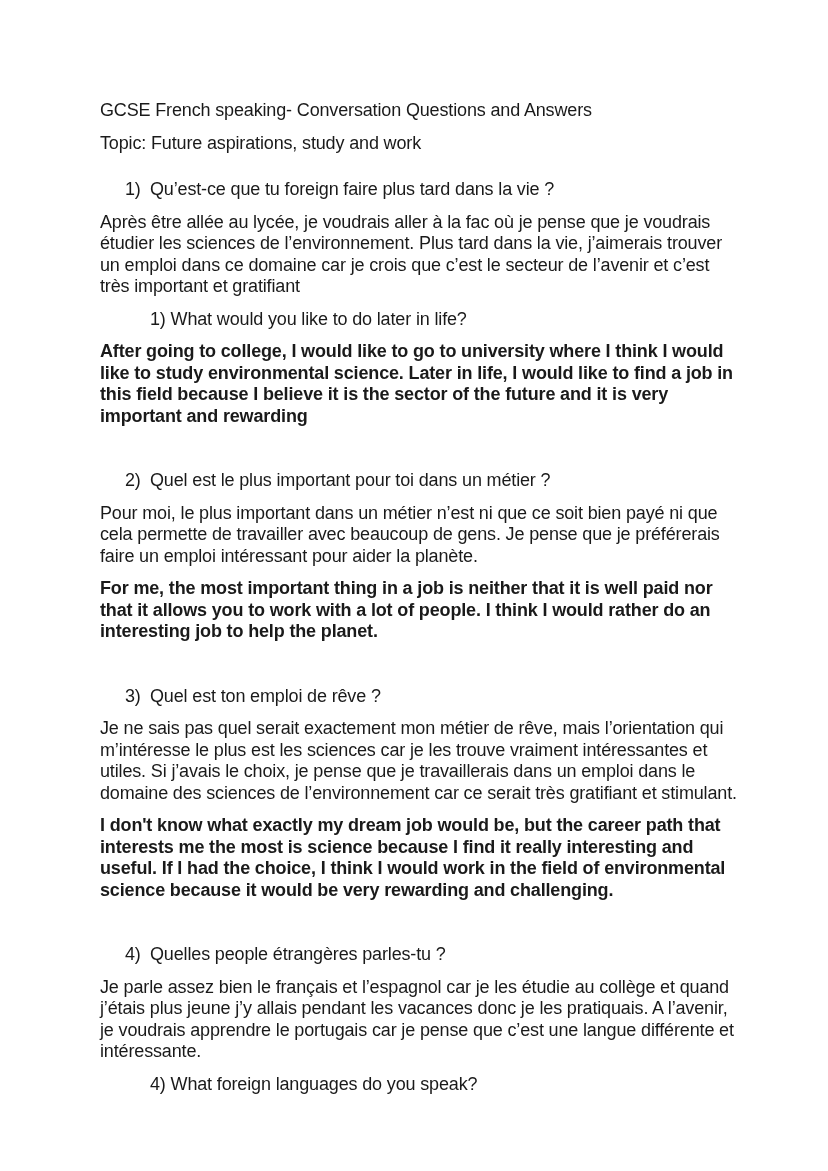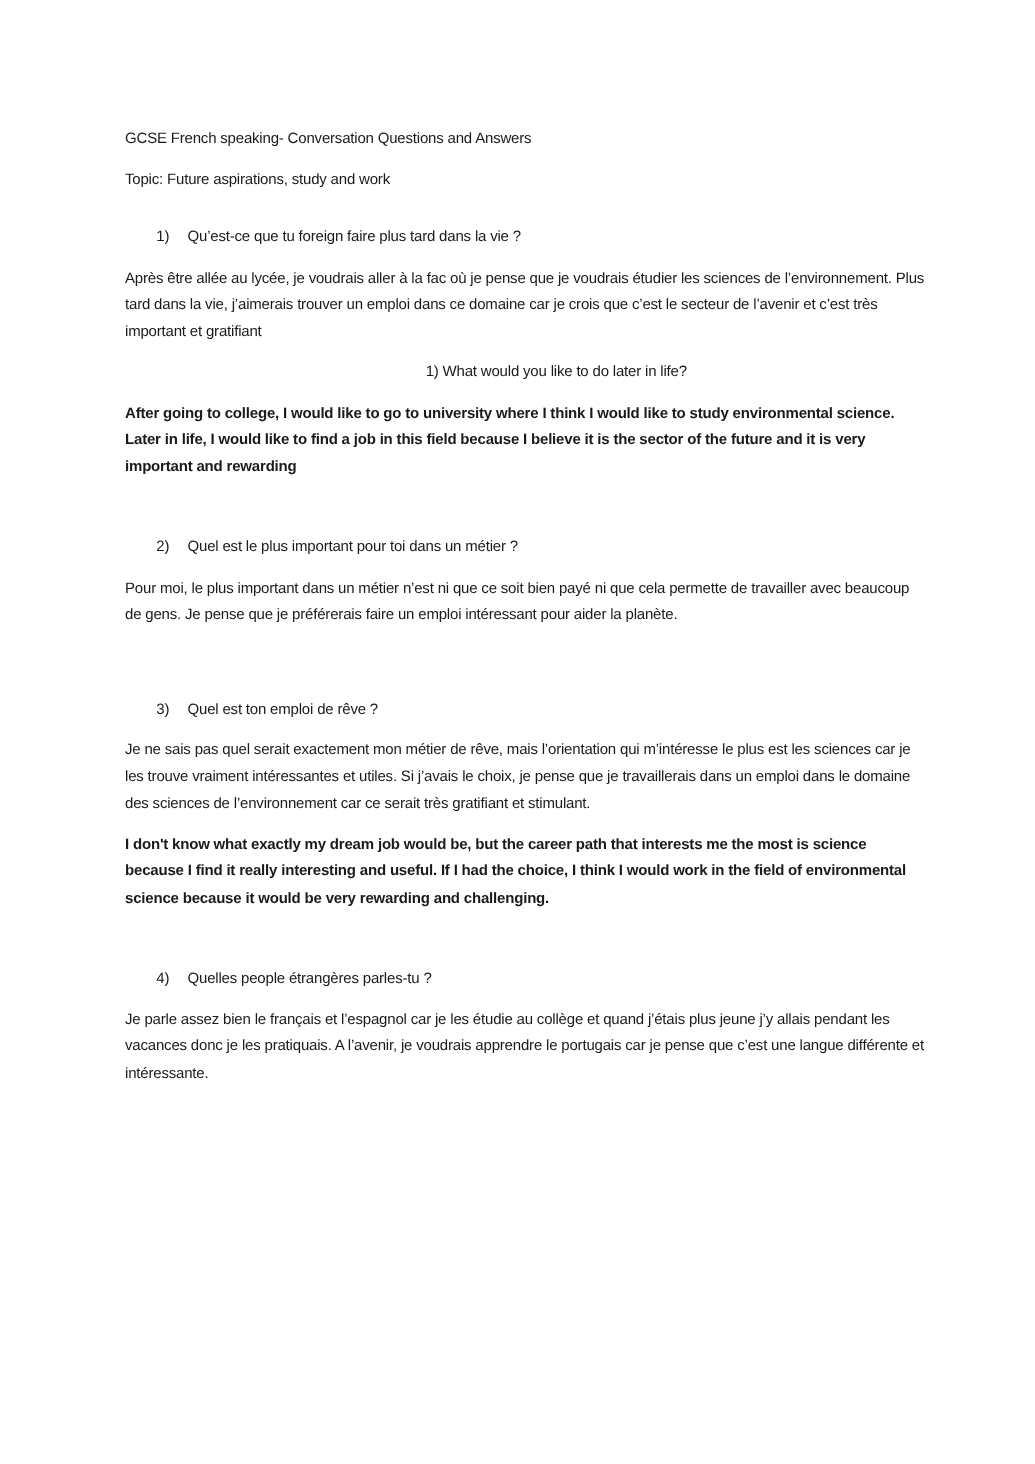--- a/index.html
+++ b/index.html
@@ -13,42 +13,41 @@
       position: relative;
       overflow: hidden;
       font-family: "Liberation Sans", sans-serif;
       color: #1a1a1a;
     }
     .page {
       position: absolute;
       left: 100px;
       top: 100px;
       width: 640px;
-      font-size: 12px;
+      font-size: 18px;
       line-height: 21.5px;
       letter-spacing: -0.15px;
     }
     .line { margin: 0; }
     .title { margin-bottom: 11px; }
     .topic { margin-bottom: 25px; }
     .q-fr {
       display: flex;
       margin-bottom: 11px;
     }
     .q-fr .num {
       width: 25px;
       margin-left: 25px;
       flex: 0 0 auto;
     }
     .q-fr .txt { flex: 1 1 auto; }
     .answer { margin: 0 0 11px 0; }
     .q-en {
       padding-left: 50px;
       margin-bottom: 11px;
-      text-align: center;
     }
     .answer-en { margin: 0; font-weight: bold; }
     .block-gap { height: 43px; }
   </style>
 </head>
 <body>
 
 <div class="page">
   <p class="line title">GCSE French speaking- Conversation Questions and Answers</p>
   <p class="line topic">Topic: Future aspirations, study and work</p>
@@ -64,20 +63,21 @@
   </section>
 
   <div class="block-gap"></div>
 
   <section>
     <div class="q-fr">
       <span class="num">2)</span>
       <span class="txt">Quel est le plus important pour toi dans un métier ?</span>
     </div>
     <p class="answer">Pour moi, le plus important dans un métier n’est ni que ce soit bien payé ni que cela permette de travailler avec beaucoup de gens. Je pense que je préférerais faire un emploi intéressant pour aider la planète.</p>
+    <p class="answer-en">For me, the most important thing in a job is neither that it is well paid nor that it allows you to work with a lot of people. I think I would rather do an interesting job to help the planet.</p>
   </section>
 
   <div class="block-gap"></div>
 
   <section>
     <div class="q-fr">
       <span class="num">3)</span>
       <span class="txt">Quel est ton emploi de rêve ?</span>
     </div>
     <p class="answer">Je ne sais pas quel serait exactement mon métier de rêve, mais l’orientation qui m’intéresse le plus est les sciences car je les trouve vraiment intéressantes et utiles. Si j’avais le choix, je pense que je travaillerais dans un emploi dans le domaine des sciences de l’environnement car ce serait très gratifiant et stimulant.</p>
@@ -85,14 +85,15 @@
   </section>
 
   <div class="block-gap"></div>
 
   <section>
     <div class="q-fr">
       <span class="num">4)</span>
       <span class="txt">Quelles people étrangères parles-tu ?</span>
     </div>
     <p class="answer">Je parle assez bien le français et l’espagnol car je les étudie au collège et quand j’étais plus jeune j’y allais pendant les vacances donc je les pratiquais. A l’avenir, je voudrais apprendre le portugais car je pense que c’est une langue différente et intéressante.</p>
+    <p class="line q-en">4) What foreign languages do you speak?</p>
   </section>
 </div>
 
 </body></html>

